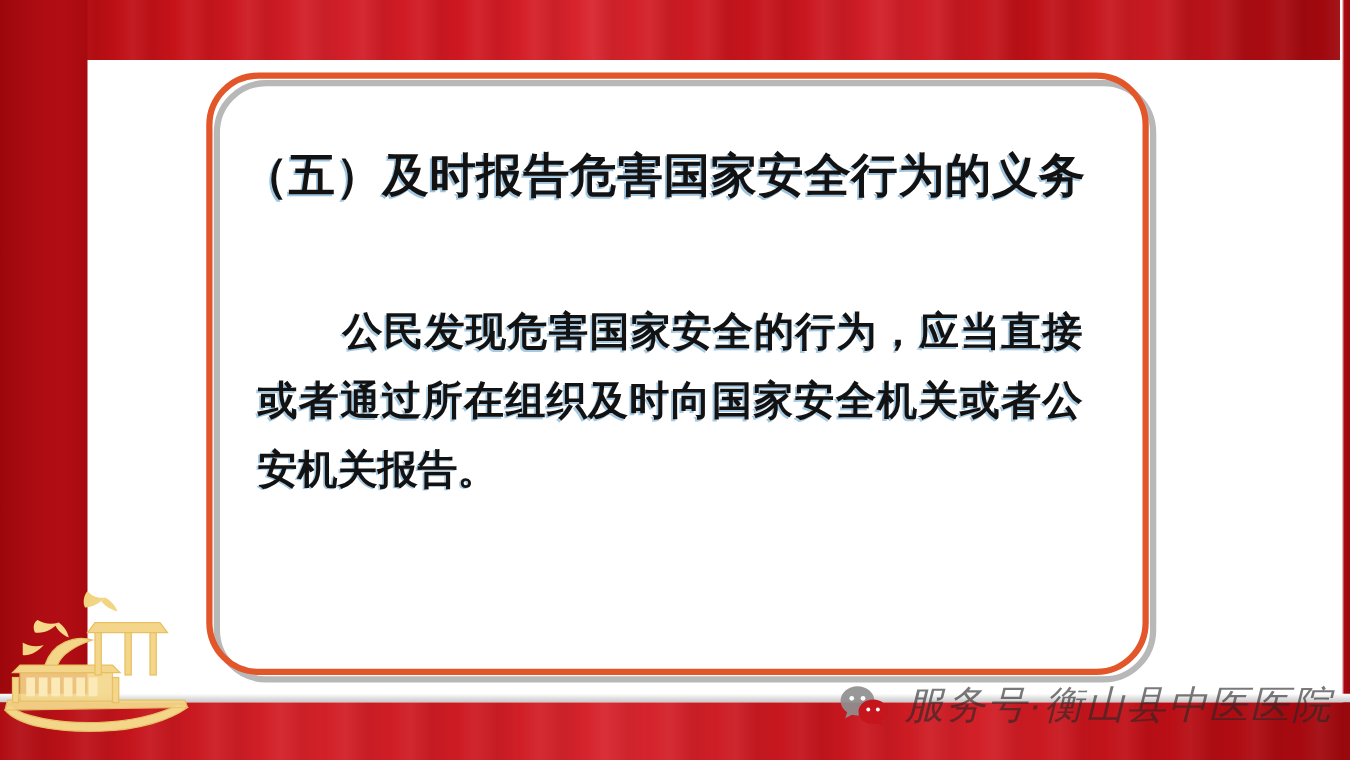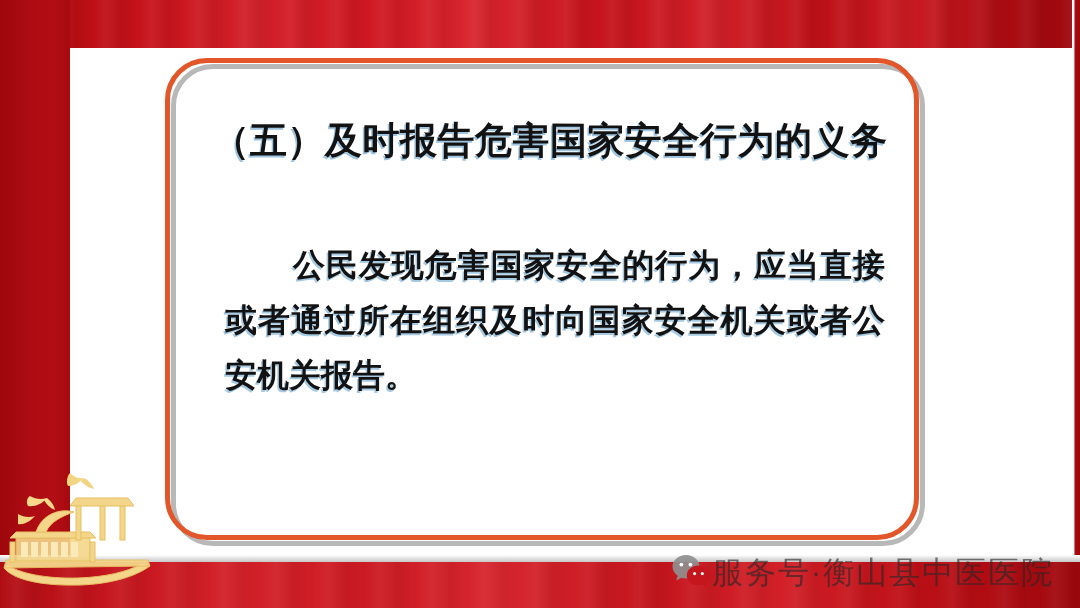--- a/index.html
+++ b/index.html
@@ -103,21 +103,21 @@
     width: 754px; height: 482px;
     border: 5px solid #e2562a;
     border-radius: 42px;
     box-sizing: border-box;
     background: transparent;
   }
 
   
   .content {
     position: absolute;
-    left: 173px; top: 58px;
+    left: 154px; top: 58px;
     width: 780px; height: 482px;
     box-sizing: border-box;
   }
   .slide-title {
     position: absolute;
     left: 0; top: 58px;
     width: 754px;
     text-align: center;
     font-size: 37px;
     font-weight: bold;
@@ -155,21 +155,22 @@
     width: 120px; height: 60px;
     pointer-events: none;
   }
 
   
   .watermark {
     position: absolute;
     left: 672px; top: 548px;
     height: 48px;
     display: flex;
-    align-items: center;
+    gap: 12px;
+    font-style: italic;
   }
   .wechat-icon {
     width: 40px; height: 36px;
     position: relative;
     flex: 0 0 auto;
   }
   .watermark-label {
     font-size: 31px;
     font-weight: normal;
     color: rgba(40,38,38,0.62);

